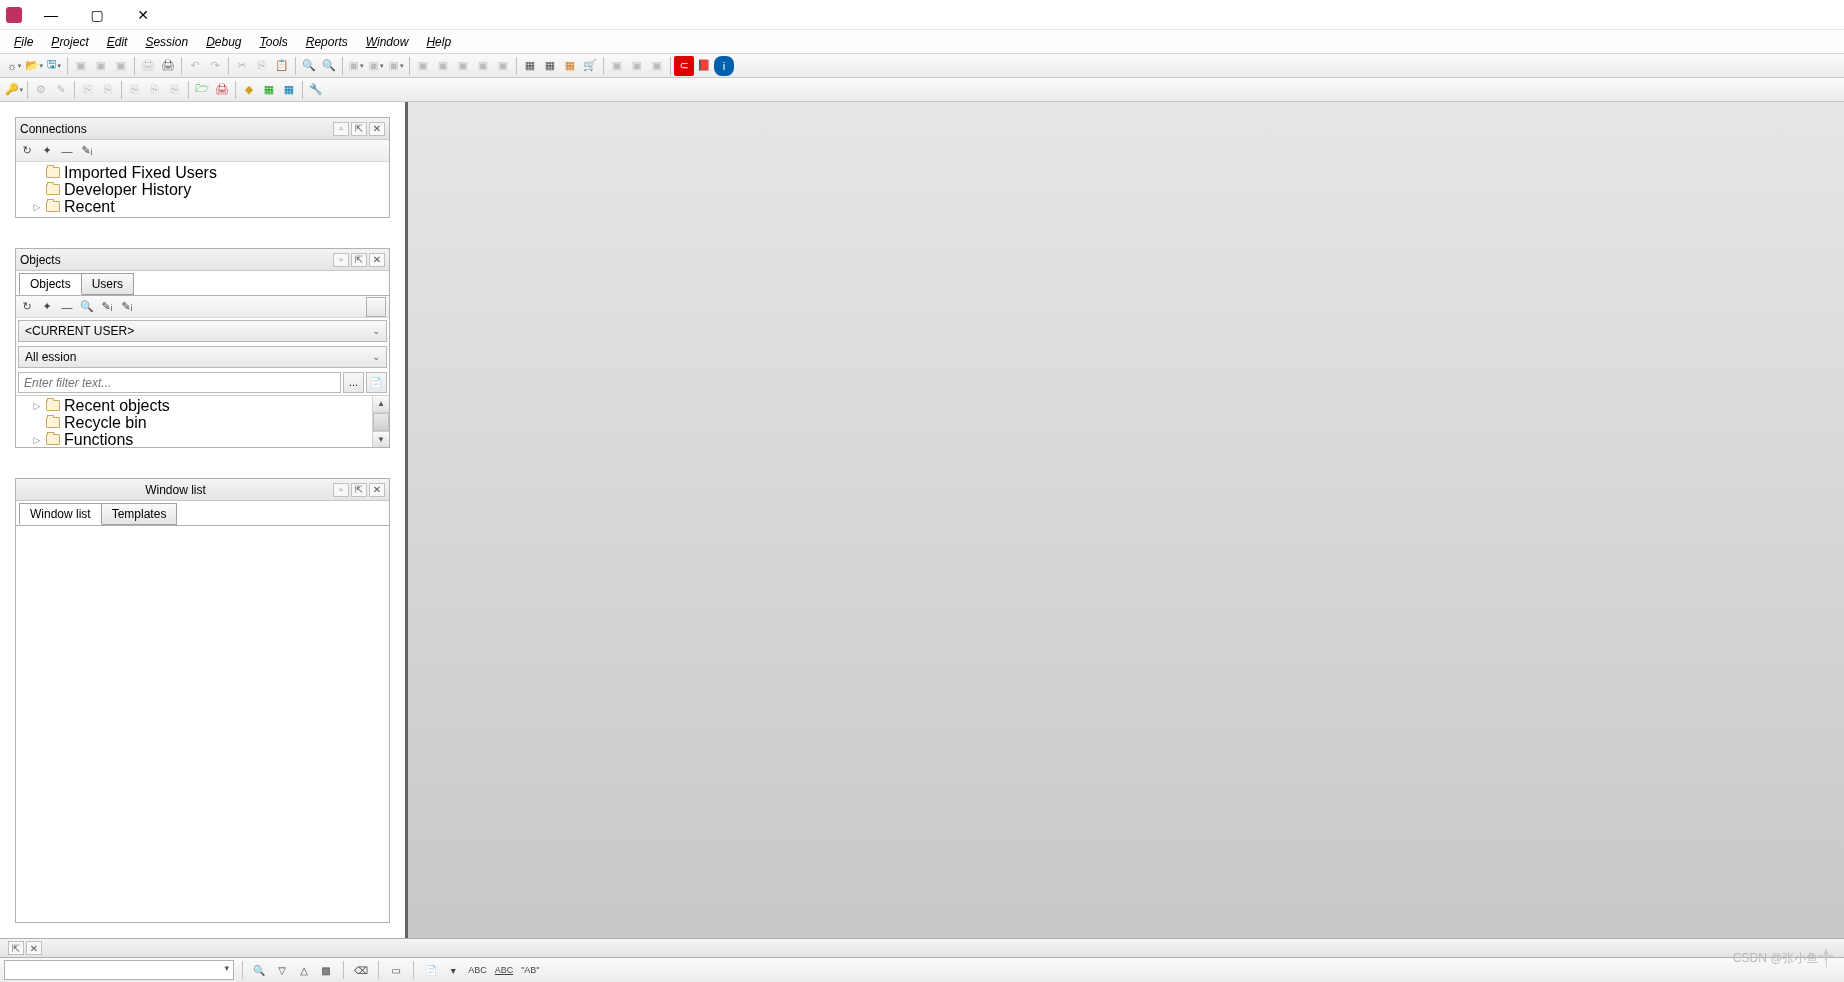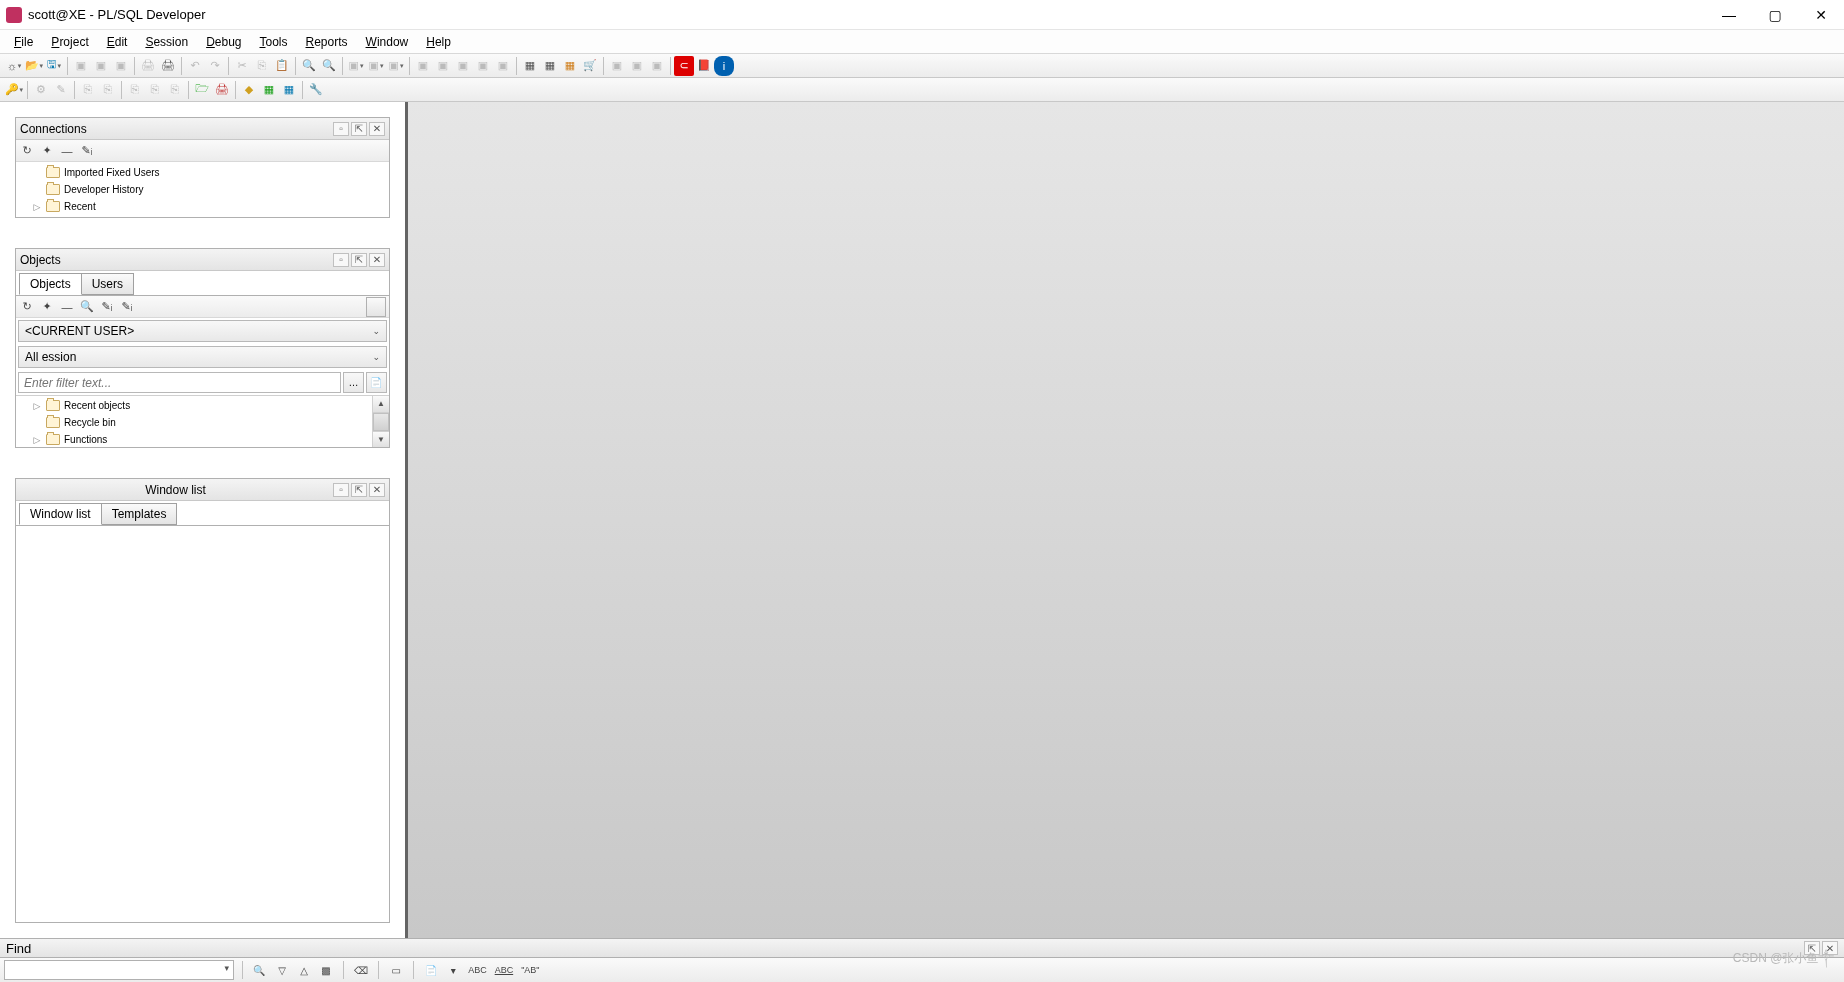--- a/index.html
+++ b/index.html
@@ -8,21 +8,21 @@
 
 
 .titlebar { height: 30px; display: flex; align-items: center; background: #fff; border-bottom: 1px solid #e5e5e5; padding-left: 6px; }
 .titlebar .app-icon { width: 16px; height: 16px; background: #c03060; border-radius: 3px; margin-right: 6px;}
 .titlebar .title { flex: 1; font-size: 13px; }
 .win-controls { display: flex; height: 100%; }
 .win-btn { width: 46px; height: 100%; display:flex; align-items:center; justify-content:center; font-size: 14px; color:#000;}
 
 
 .menubar { height: 24px; display: flex; align-items: center; padding: 0 6px; gap: 2px; border-bottom: 1px solid #d8d8d8; background:#fdfdfd; }
-.menubar span { padding: 2px 8px; cursor: default; }
+.menubar span { padding: 2px 8px; cursor: default; font-style: italic; }
 .menubar span u { text-decoration: underline; }
 
 
 .toolbar { height: 24px; display:flex; align-items:center; padding: 0 4px; gap:0; background: linear-gradient(#fafafa,#ececec); border-bottom:1px solid #c8c8c8; }
 .tb-btn { width: 20px; height: 20px; margin: 0 0px; display:flex; align-items:center; justify-content:center; font-size:11px; color:#555; border:1px solid transparent;}
 .tb-btn.colored { color:#0478b0; }
 .tb-sep { width: 1px; height: 18px; background:#c0c0c0; margin: 0 3px; }
 .tb-btn.disabled { color:#bbb; }
 .tb-btn.red { background:#d00; color:#fff; border-radius:2px;}
 .tb-btn.orange { color:#d08020;}
@@ -40,21 +40,21 @@
 
 .panel-toolbar { height:22px; display:flex; align-items:center; padding: 0 3px; gap:4px; background: linear-gradient(#fafafa,#ececec); border-bottom:1px solid #d8d8d8;}
 .pt-btn { width:16px; height:16px; display:flex; align-items:center; justify-content:center; font-size:11px; color:#444;}
 
 
 .tree { flex:1; background:#fff; overflow:auto; padding: 2px 2px;}
 .tree-item { display:flex; align-items:center; height:17px; padding-left:14px; gap:4px; }
 .tree-item .exp { width:10px; color:#888; font-size:9px; text-align:center;}
 .tree-item .folder { width:14px; height:11px; background:#fff4d6; border:1px solid #c8a860; border-radius:1px; position:relative;}
 .tree-item .folder::before { content:""; position:absolute; top:-3px; left:0; width:5px; height:2px; background:#fff4d6; border:1px solid #c8a860; border-bottom:none;}
-.tree-item span.label { font-size:10px; }
+.tree-item span.label { font-size:16px; }
 
 
 .tab-row { height:25px; display:flex; align-items:flex-end; background:#fff; border-bottom:1px solid #b0b0b0; padding-left:3px; padding-top:3px;}
 .tab { padding: 3px 10px; border:1px solid #a0a0a0; background: linear-gradient(#fafafa,#e4e4e4); margin-right: -1px; position:relative; cursor:default;}
 .tab.active { background:#fff; border-bottom-color:#fff; z-index:2;}
 
 
 .combo { height:22px; border:1px solid #b8b8b8; background: linear-gradient(#f8f8f8,#e8e8e8); display:flex; align-items:center; padding: 0 6px; margin:2px; position:relative;}
 .combo .arrow { position:absolute; right:6px; font-size:9px; color:#555;}
 .filter-row { display:flex; align-items:center; padding:2px; gap:2px;}
@@ -86,21 +86,20 @@
 .watermark { position:absolute; right:10px; bottom:4px; font-size:12px; color:#b8b8b8; pointer-events:none;}
 .tb-btn.dd::after{content:"▾"; font-size:7px; margin-left:1px; color:#666;}
 
 .square-btn { width:20px; height:20px; border:1px solid #b0b0b0; background: linear-gradient(#fafafa,#e4e4e4); margin-left:auto;}
 </style>
 </head>
 <body>
 
 <div class="titlebar">
   <div class="app-icon"></div>
-  <div class="title">scott@XE - PL/SQL Developer</div>
   <div class="win-controls">
     <div class="win-btn">—</div>
     <div class="win-btn">▢</div>
     <div class="win-btn close">✕</div>
   </div>
 </div>
 
 <div class="menubar">
   <span><u>F</u>ile</span>
   <span><u>P</u>roject</span>
@@ -289,21 +288,20 @@
         <div class="tab">Templates</div>
       </div>
       <div class="tree" style="flex:1;"></div>
     </div>
 
   </div>
   <div class="right-col"></div>
 </div>
 
 <div class="find-header">
-  <span class="title">Find</span>
   <div class="panel-ctrl">⇱</div>
   <div class="panel-ctrl">✕</div>
 </div>
 <div class="find-bar">
   <div class="combo-find"></div>
   <div class="fsep"></div>
   <div class="fbtn">🔍</div>
   <div class="fbtn">▽</div>
   <div class="fbtn">△</div>
   <div class="fbtn">▩</div>

